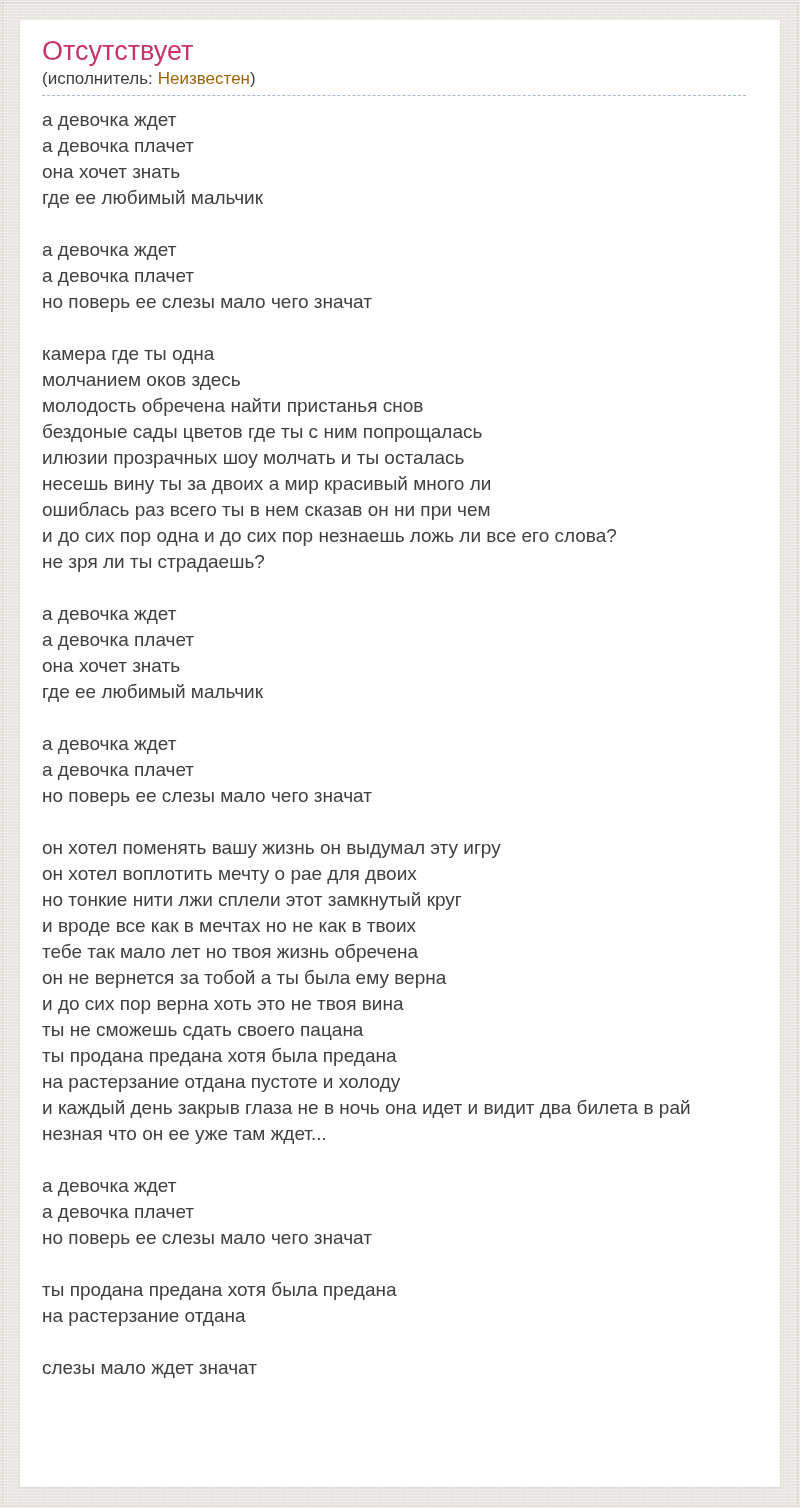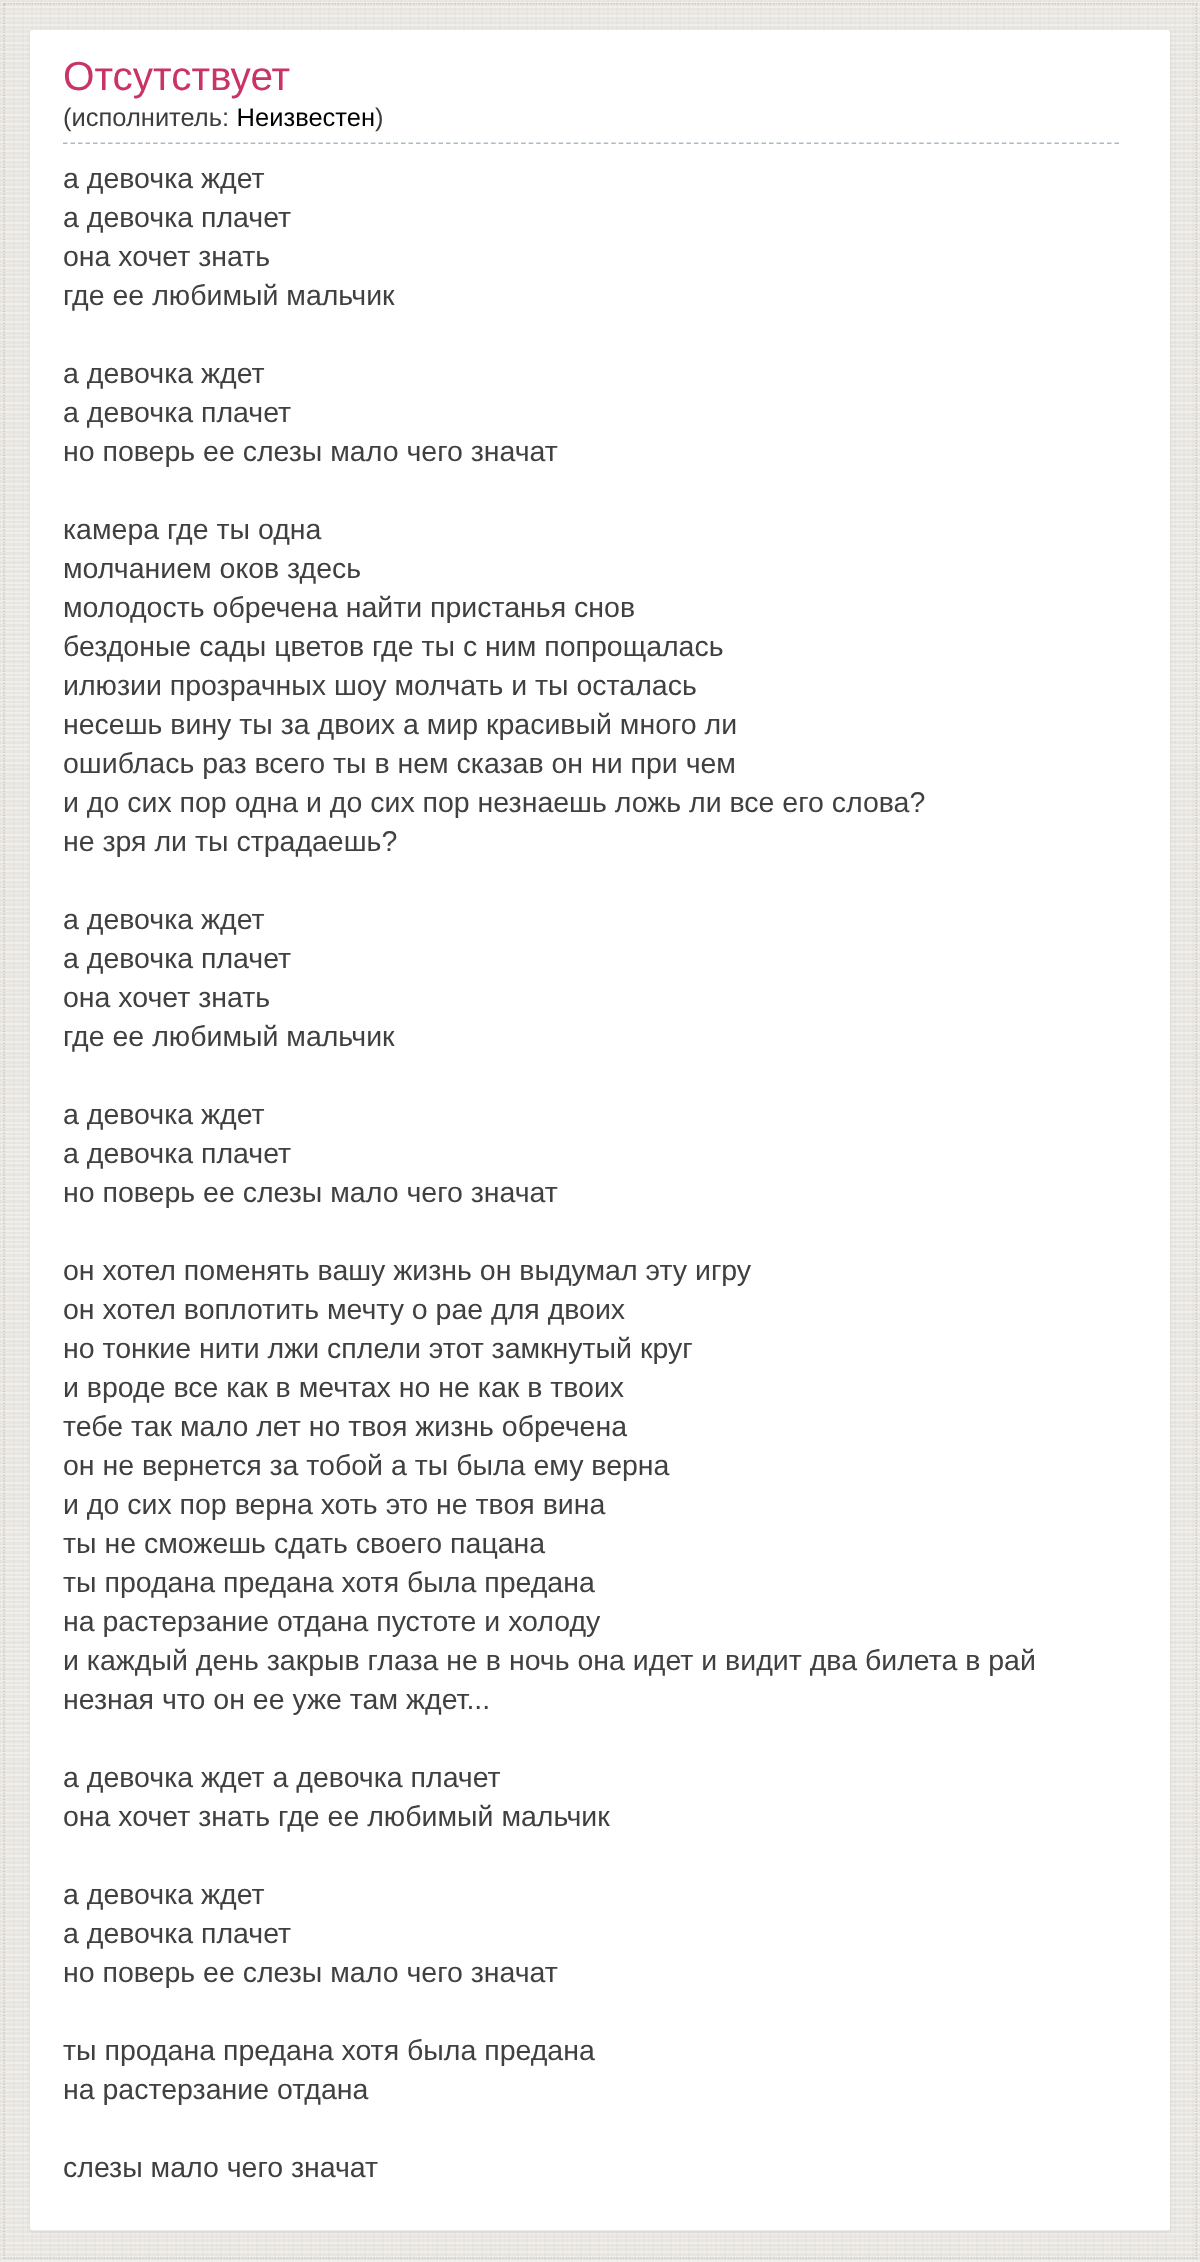--- a/index.html
+++ b/index.html
@@ -45,21 +45,21 @@
   }
   .artist-line {
     margin: 0;
     font-size: 17px;
     line-height: 21px;
     color: #3d3d3d;
     padding-bottom: 6px;
     border-bottom: 1px dashed #a9bbc9;
   }
   .artist-link {
-    color: #000000;
+    color: #a16207;
     text-decoration: none;
     margin-left: 5px;
   }
   .lyrics {
     margin-top: 11px;
     font-size: 19px;
     line-height: 26px;
     color: #404040;
   }
   .stanza {
@@ -78,18 +78,17 @@
   <h1 class="page-title">Отсутствует</h1>
   <p class="artist-line"><span>(исполнитель:</span><a class="artist-link" href="#">Неизвестен</a><span>)</span></p>
 
   <div class="lyrics" id="lyrics">
       <p class="stanza">а девочка ждет<br>а девочка плачет<br>она хочет знать<br>где ее любимый мальчик</p>
       <p class="stanza">а девочка ждет<br>а девочка плачет<br>но поверь ее слезы мало чего значат</p>
       <p class="stanza">камера где ты одна<br>молчанием оков здесь<br>молодость обречена найти пристанья снов<br>бездоные сады цветов где ты с ним попрощалась<br>илюзии прозрачных шоу молчать и ты осталась<br>несешь вину ты за двоих а мир красивый много ли<br>ошиблась раз всего ты в нем сказав он ни при чем<br>и до сих пор одна и до сих пор незнаешь ложь ли все его слова?<br>не зря ли ты страдаешь?</p>
       <p class="stanza">а девочка ждет<br>а девочка плачет<br>она хочет знать<br>где ее любимый мальчик</p>
       <p class="stanza">а девочка ждет<br>а девочка плачет<br>но поверь ее слезы мало чего значат</p>
       <p class="stanza">он хотел поменять вашу жизнь он выдумал эту игру<br>он хотел воплотить мечту о рае для двоих<br>но тонкие нити лжи сплели этот замкнутый круг<br>и вроде все как в мечтах но не как в твоих<br>тебе так мало лет но твоя жизнь обречена<br>он не вернется за тобой а ты была ему верна<br>и до сих пор верна хоть это не твоя вина<br>ты не сможешь сдать своего пацана<br>ты продана предана хотя была предана<br>на растерзание отдана пустоте и холоду<br>и каждый день закрыв глаза не в ночь она идет и видит два билета в рай<br>незная что он ее уже там ждет...</p>
-      <p class="stanza">а девочка ждет а девочка плачет<br>она хочет знать где ее любимый мальчик</p>
       <p class="stanza">а девочка ждет<br>а девочка плачет<br>но поверь ее слезы мало чего значат</p>
       <p class="stanza">ты продана предана хотя была предана<br>на растерзание отдана</p>
-      <p class="stanza">слезы мало чего значат</p>
+      <p class="stanza">слезы мало ждет значат</p>
     </div>
 </div>
 
 </body></html>

